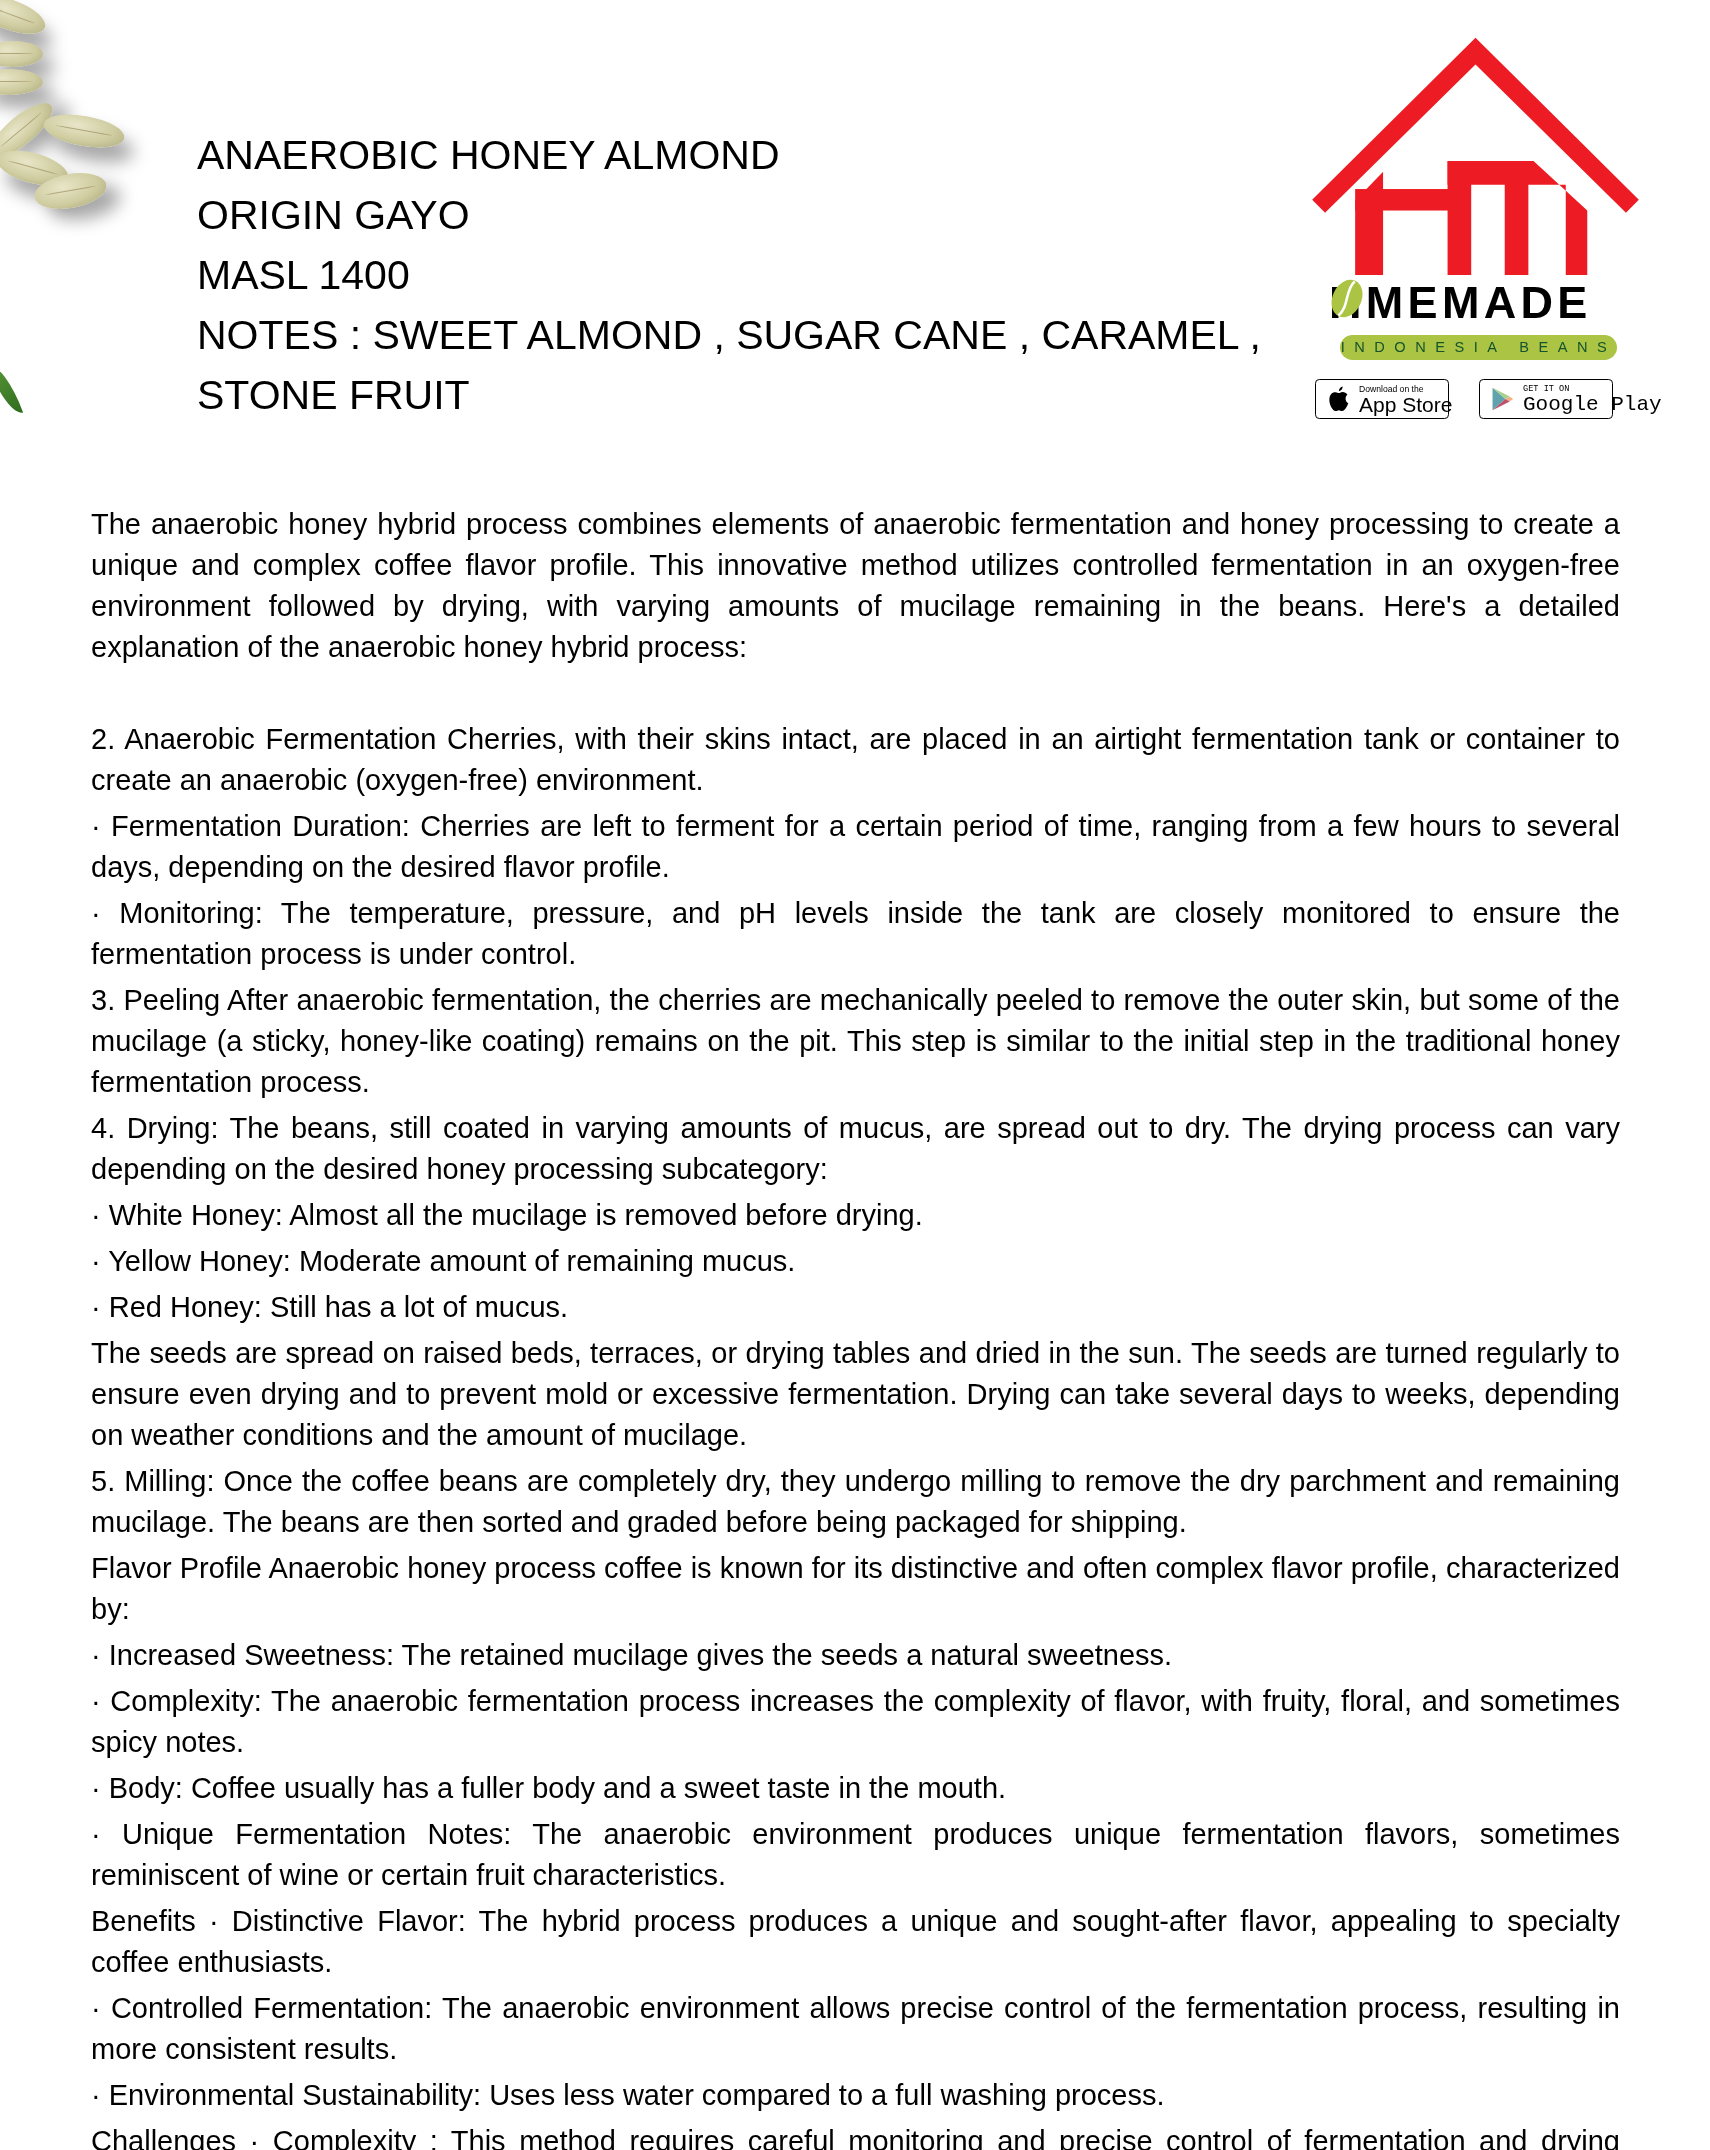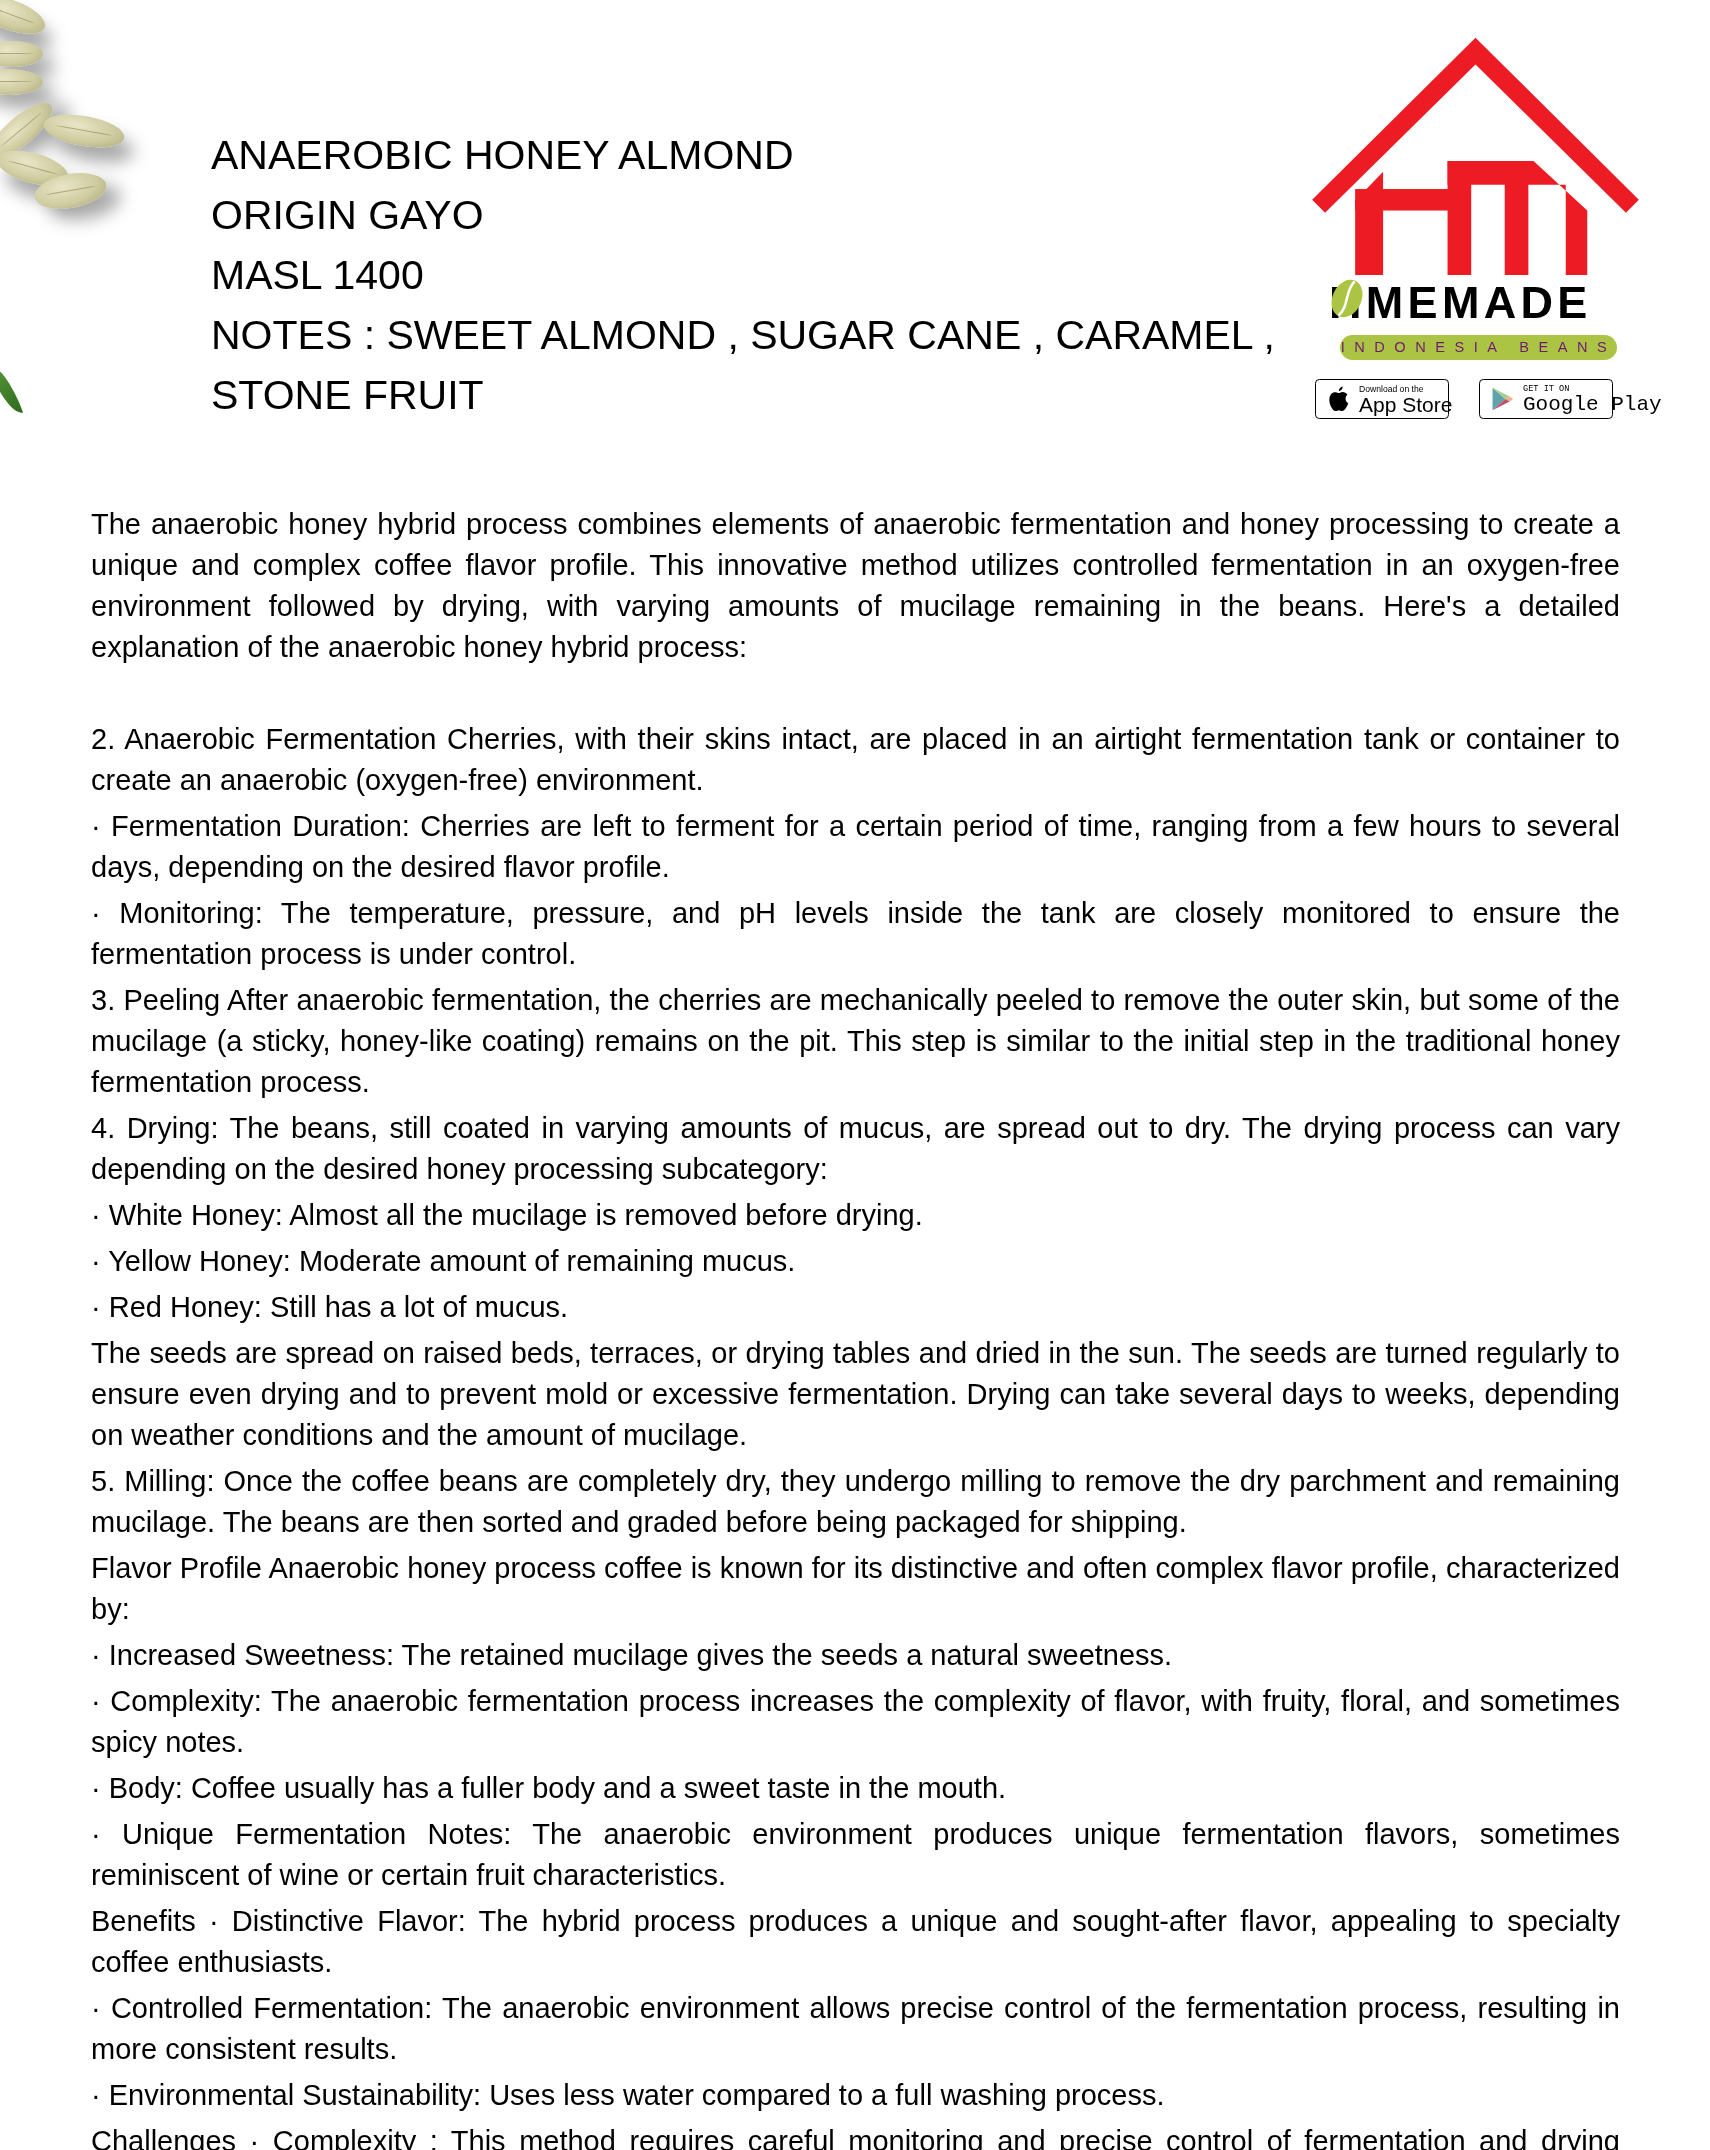--- a/index.html
+++ b/index.html
@@ -13,32 +13,32 @@
              box-shadow: 12px 13px 17px rgba(0,0,0,0.35); }
     .gbean::after { content: ""; position: absolute; left: 15%; right: 15%; top: 46%; height: 5%;
                     border-radius: 50%; background: rgba(140,120,70,0.55); }
     .leaf { position: absolute; width: 17px; height: 56px; left: -3.4px; top: 361px;
             background: linear-gradient(160deg, #5c9a3a, #2e6b1e); border-radius: 0 100% 0 100%;
             transform: rotate(-20deg); }
 
     
     .header-info { position: absolute; left: 197px; top: 125px; }
     .header-line { font-size: 41px; line-height: 60px; font-weight: 400; letter-spacing: 0px;
-                   white-space: nowrap; text-transform: uppercase; margin-left: 14px; }
+                   white-space: nowrap; text-transform: uppercase; }
 
     
     .logo { position: absolute; left: 1299px; top: 30px; width: 353px; height: 340px; }
     .logo svg { position: absolute; left: 0; top: 0; }
     .logo-wordmark { position: absolute; left: 30px; top: 247px; width: 301px; height: 52px;
                      font-size: 45px; font-weight: 700; letter-spacing: 4.3px; line-height: 52px;
                      text-align: left; white-space: nowrap; }
     .logo-bean { display: inline-block; width: 34px; height: 43px; vertical-align: -3.4px;
                  margin: 0 0.9px; }
     .logo-tagline-pill { position: absolute; left: 41px; top: 305px; width: 277px; height: 25px;
-                         background: #abc443; border-radius: 12.5px; color: #701a75;
+                         background: #abc443; border-radius: 12.5px; color: #14532d;
                          font-size: 14.6px; letter-spacing: 9.5px; text-align: center; line-height: 25px;
                          white-space: nowrap; }
 
     
     .badges { position: absolute; left: 1315px; top: 379px; width: 310px; height: 43px; padding-left: 38px; }
     .badge { position: absolute; top: 0; height: 40px; width: 134px; border: 1.7px solid #000;
              border-radius: 4.3px; background: #fff; box-sizing: border-box; cursor: pointer; }
     .badge.app { left: 0; }
     .badge.play { left: 164px; font-family: Liberation Mono, monospace; }
     .badge .icon { position: absolute; left: 10.3px; top: 6px; width: 24px; height: 26px; }

